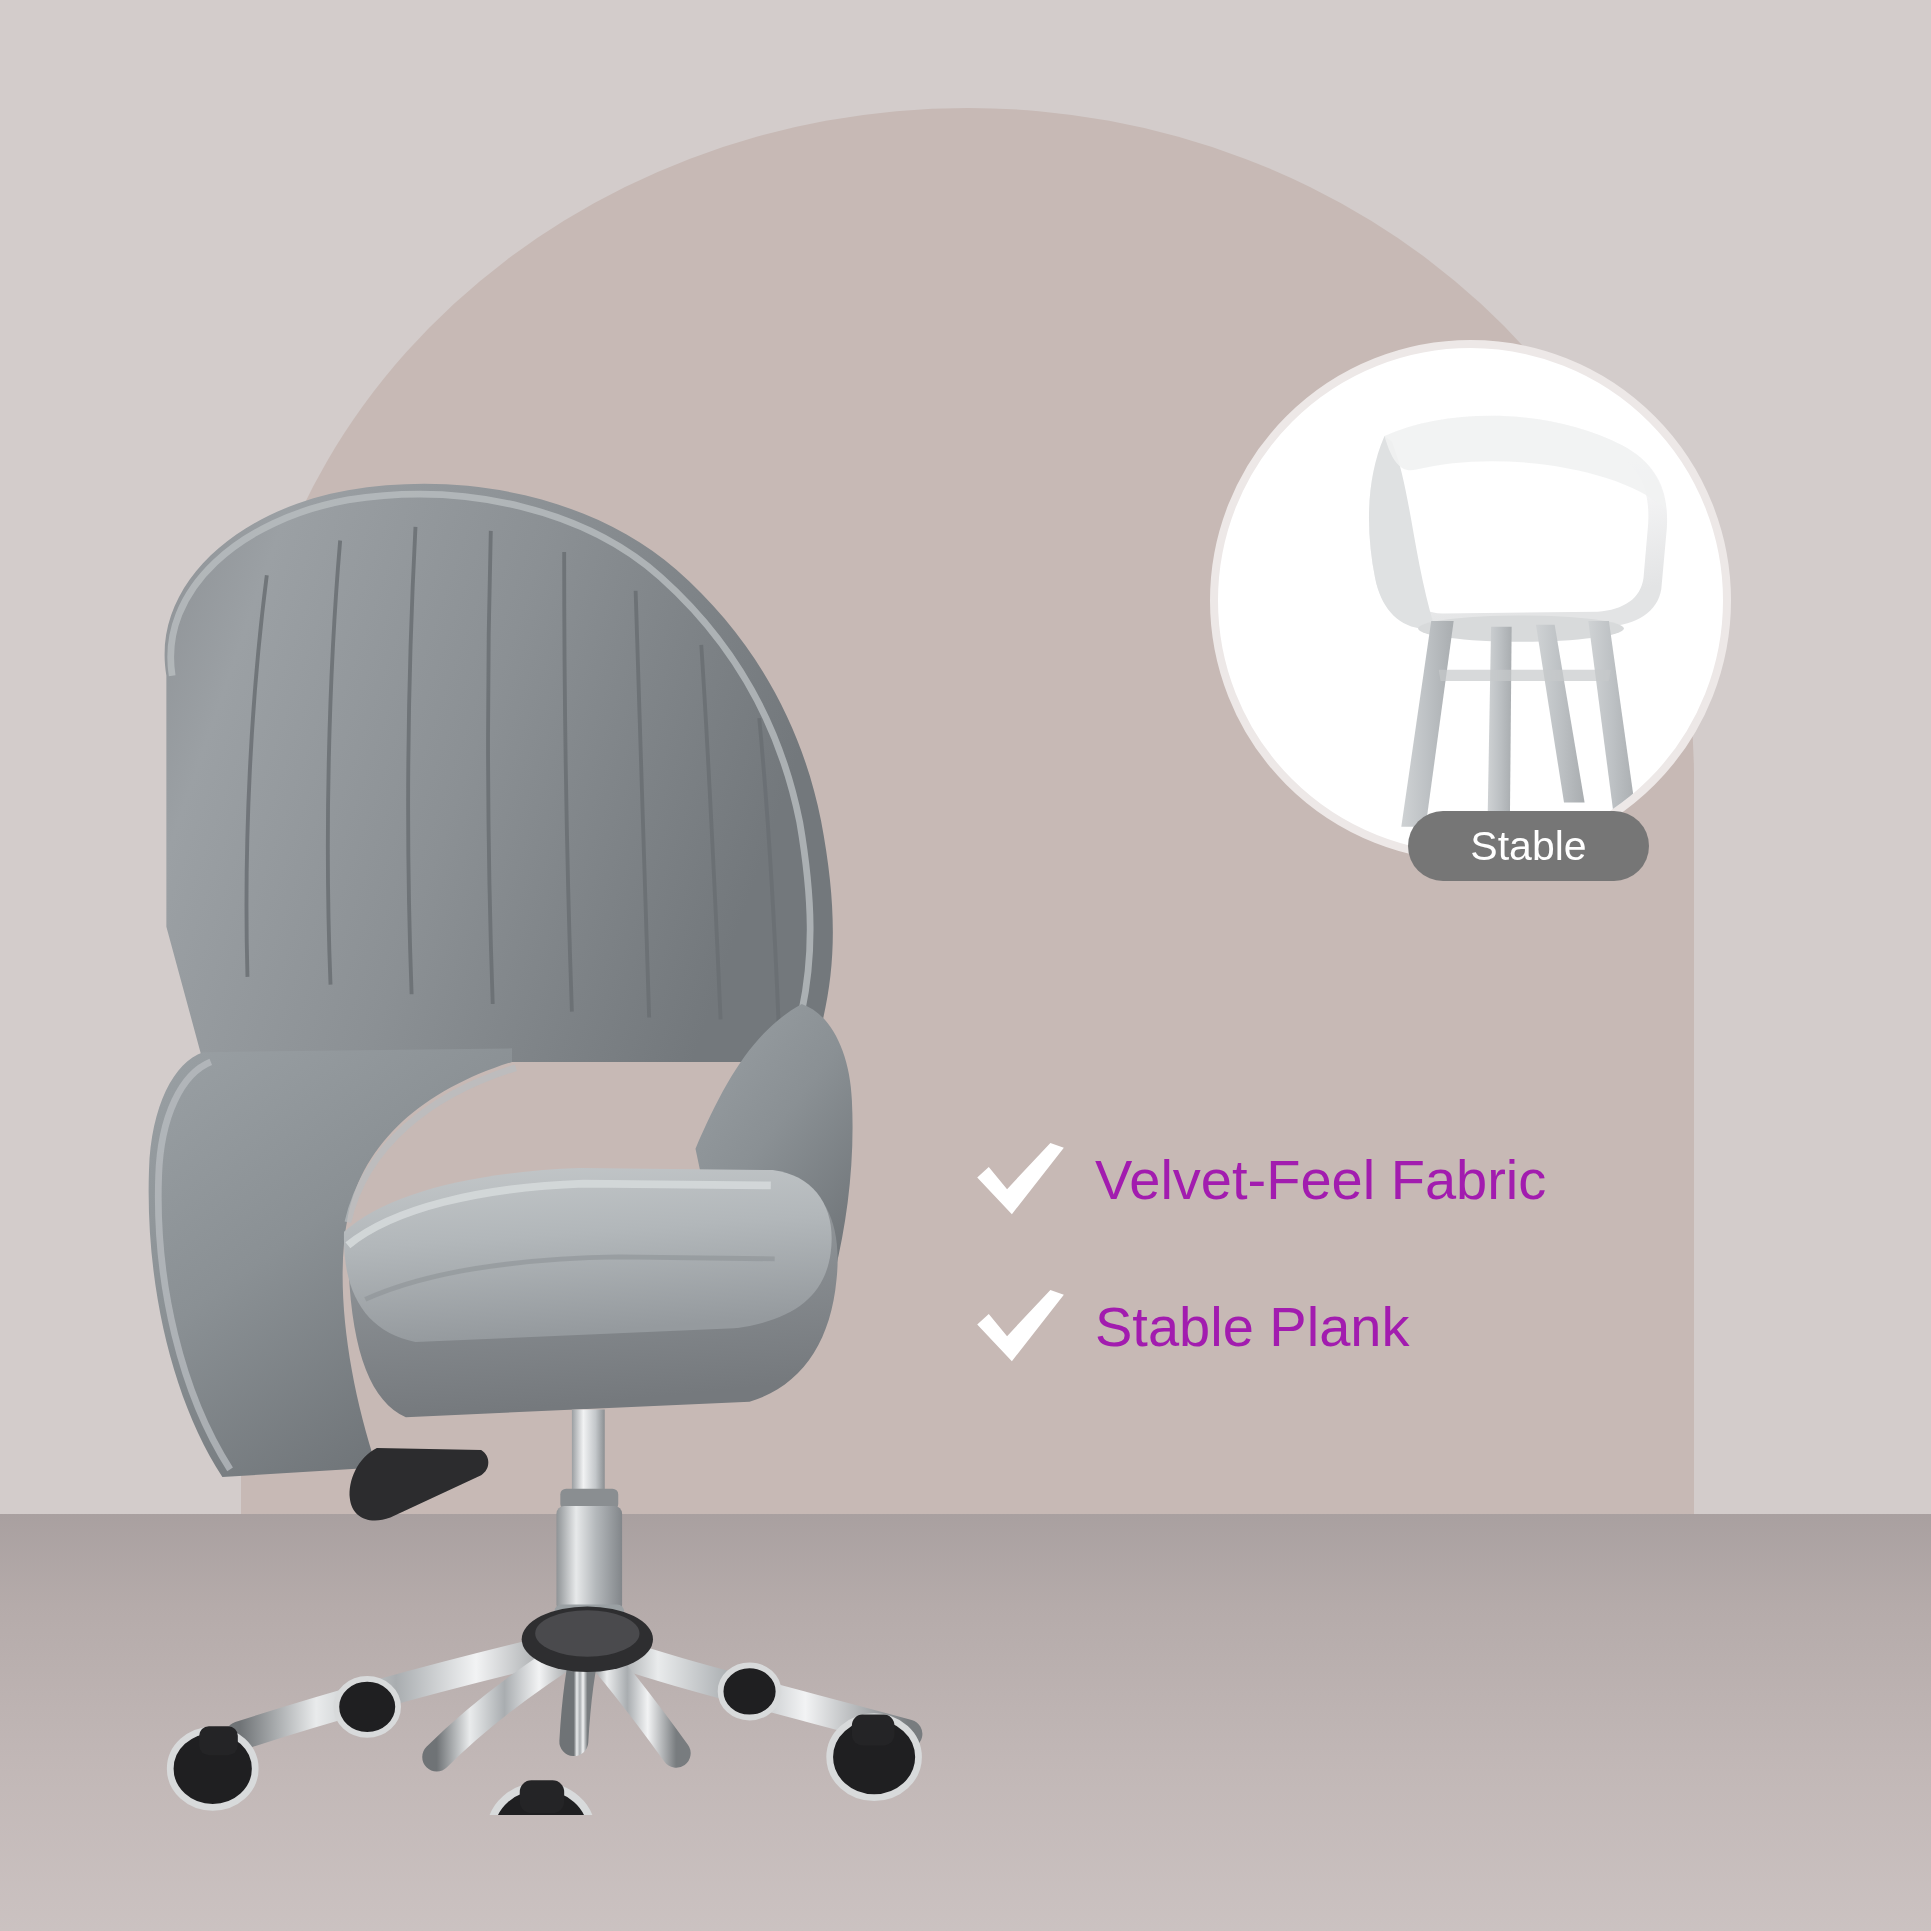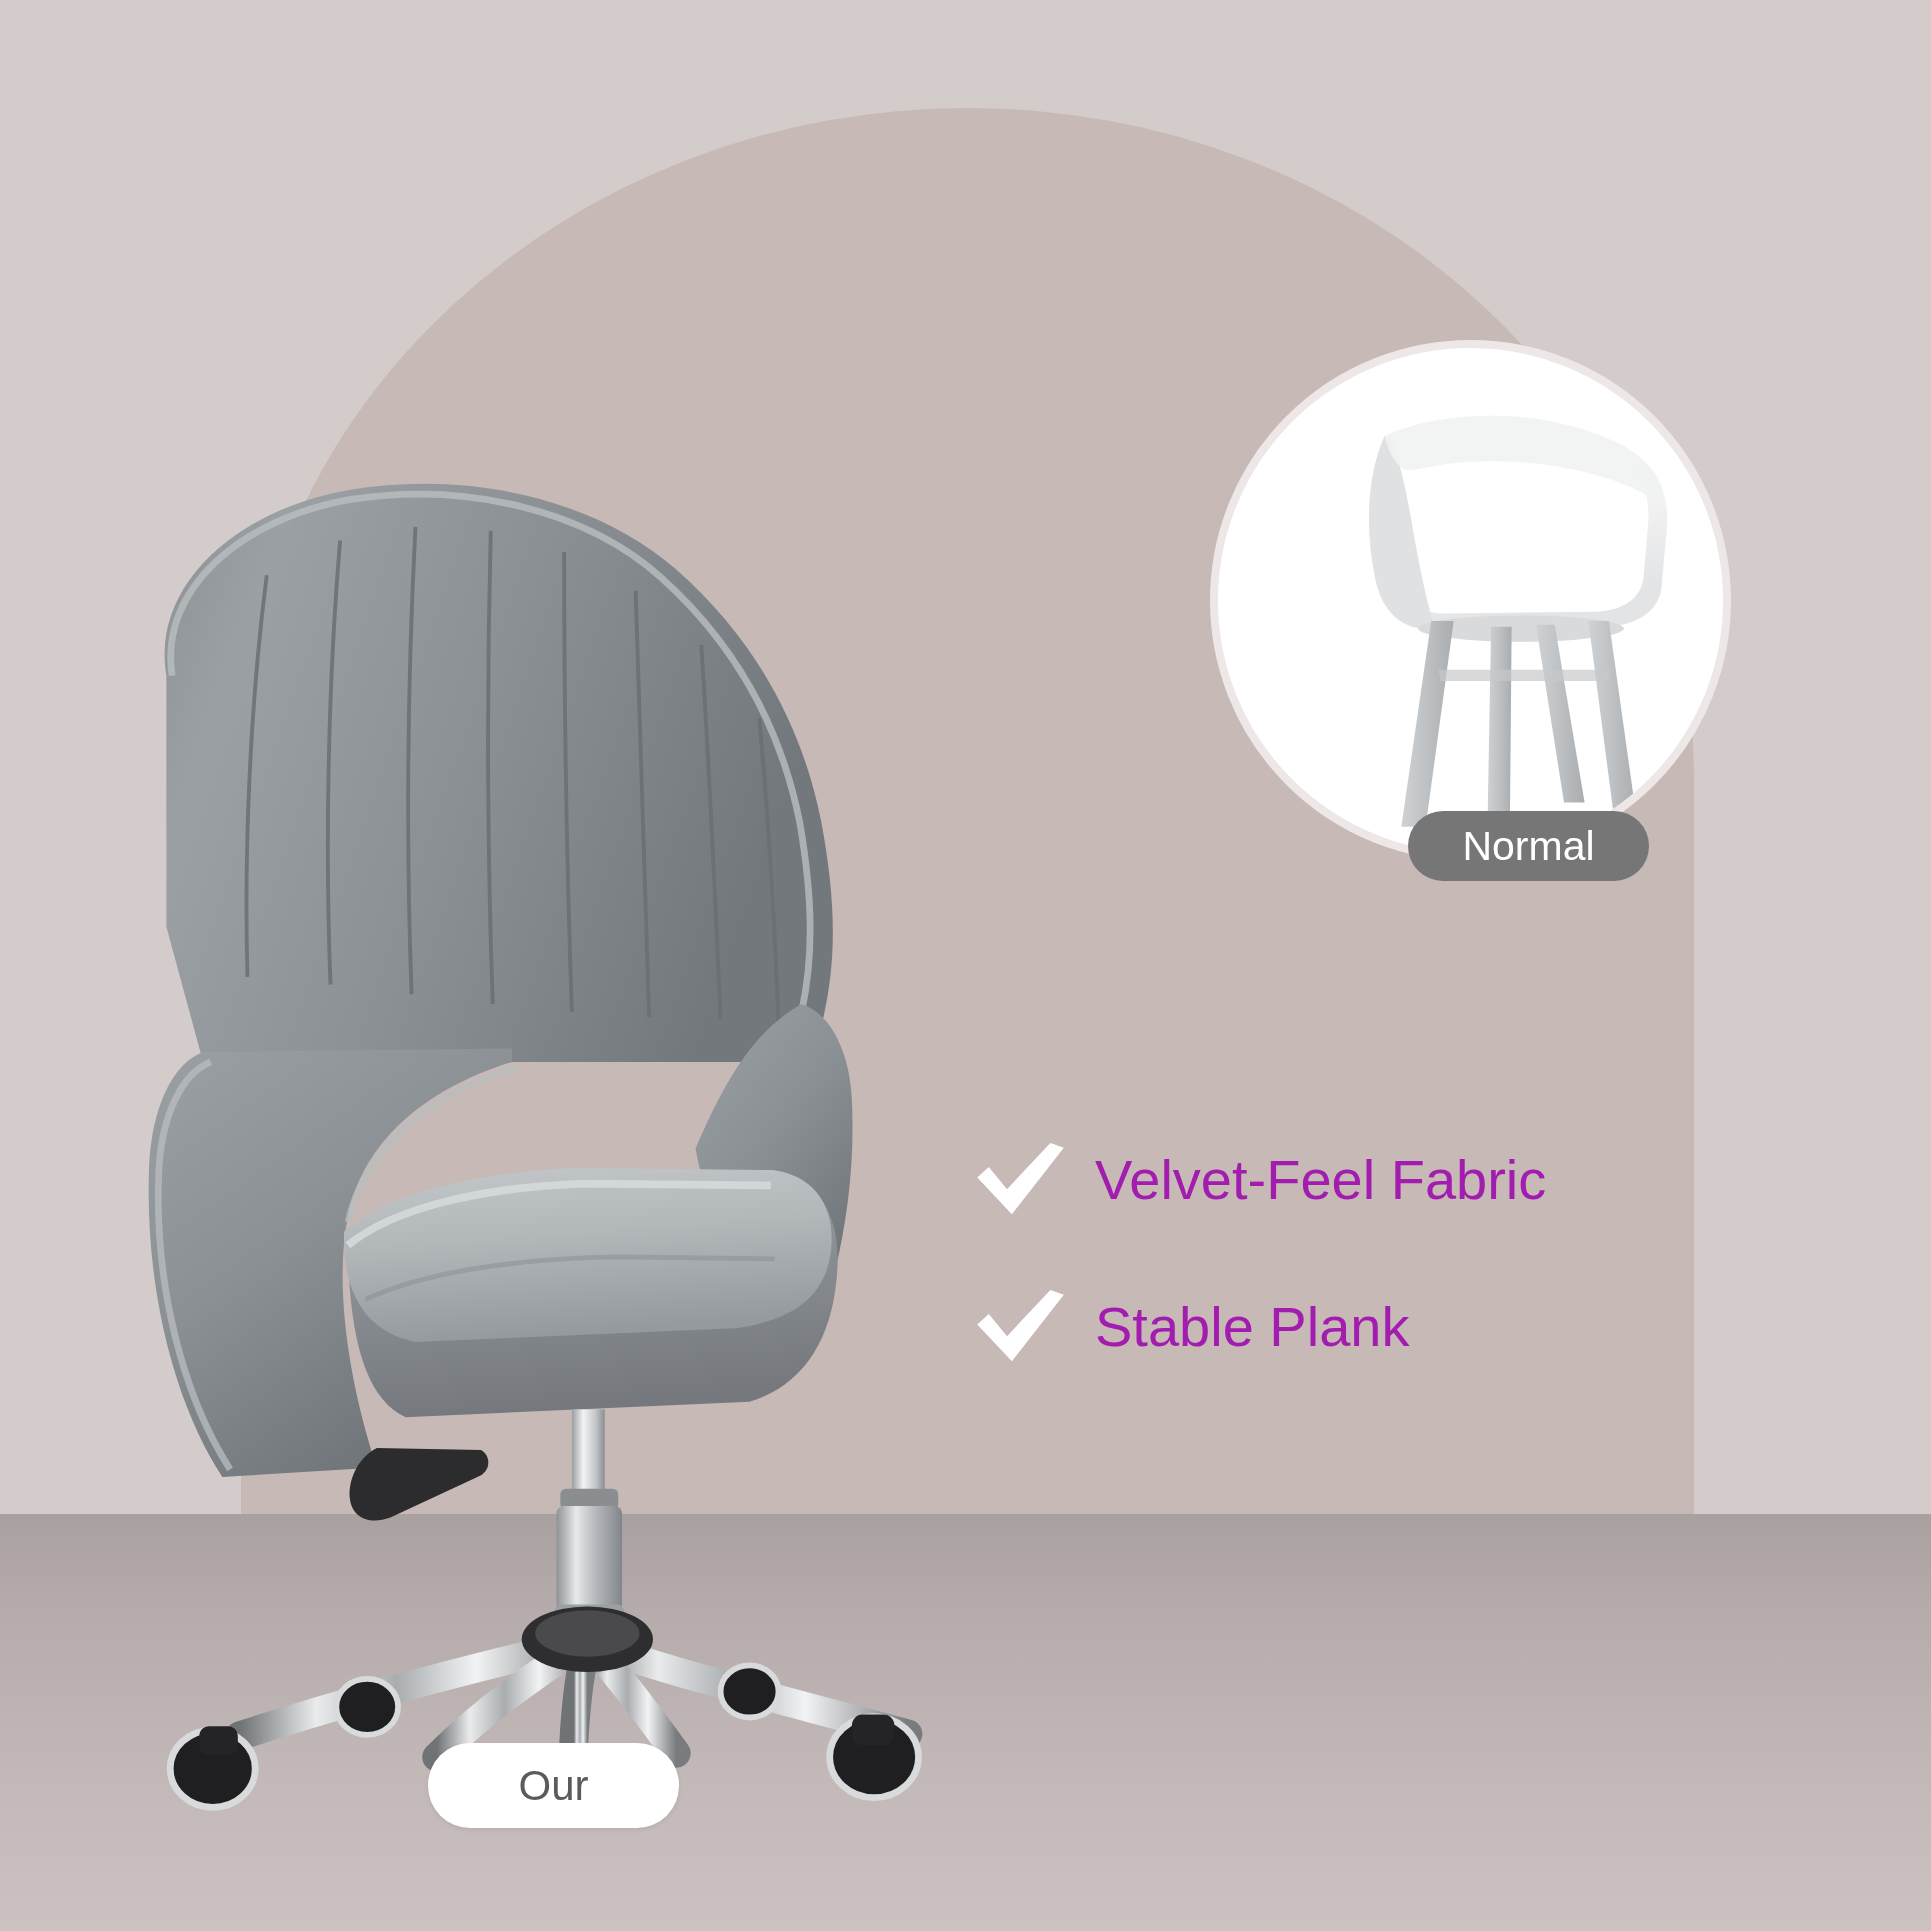--- a/index.html
+++ b/index.html
@@ -249,23 +249,20 @@
         <ellipse cx="845" cy="1420" rx="46" ry="42" fill="#1f1f21"></ellipse>
         <ellipse cx="845" cy="1420" rx="46" ry="42" fill="none" stroke="#d8dadb" stroke-width="7"></ellipse>
         <rect x="822" y="1376" width="44" height="32" rx="11" fill="#242426"></rect>
 
         <ellipse cx="716" cy="1352" rx="30" ry="27" fill="#1f1f21"></ellipse>
         <ellipse cx="716" cy="1352" rx="30" ry="27" fill="none" stroke="#d8dadb" stroke-width="6"></ellipse>
       </g>
     </svg>
   </div>
 
-  <div class="our-badge">
-    <span>Our</span>
-  </div>
 
   <div class="vs-circle">
     <svg viewBox="0 0 540 540" xmlns="http://www.w3.org/2000/svg">
       <defs>
         <linearGradient id="shellG" x1="0" y1="0" x2="0.3" y2="1">
           <stop offset="0" stop-color="#ffffff"></stop>
           <stop offset="0.55" stop-color="#f5f5f6"></stop>
           <stop offset="1" stop-color="#e3e4e5"></stop>
         </linearGradient>
         <linearGradient id="legG" x1="0" y1="0" x2="1" y2="0">
@@ -295,21 +292,21 @@
         <path d="M396 292 L 418 292 L 448 506 L 424 506 Z"></path>
         <path d="M340 296 L 360 296 L 392 486 L 370 486 Z"></path>
       </g>
 
       <path d="M236 344 L 420 344 L 418 356 L 238 356 Z" fill="#c6c9cb" opacity="0.7"></path>
     </svg>
   </div>
 
 
   <div class="vs-label">
-    <span>Normal</span>
+    <span>Stable</span>
   </div>
 
   <div class="features">
 
     <div class="feature">
       <span class="check">
         <svg viewBox="0 0 96 80" xmlns="http://www.w3.org/2000/svg">
           <path d="M2 38 L 14 27 L 33 50 L 78 2 L 92 7 L 38 76 Z" fill="#ffffff"></path>
         </svg>
       </span>

